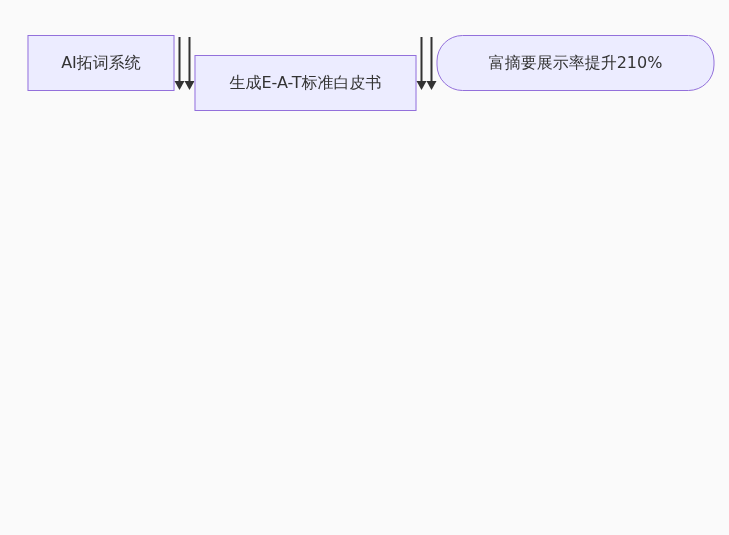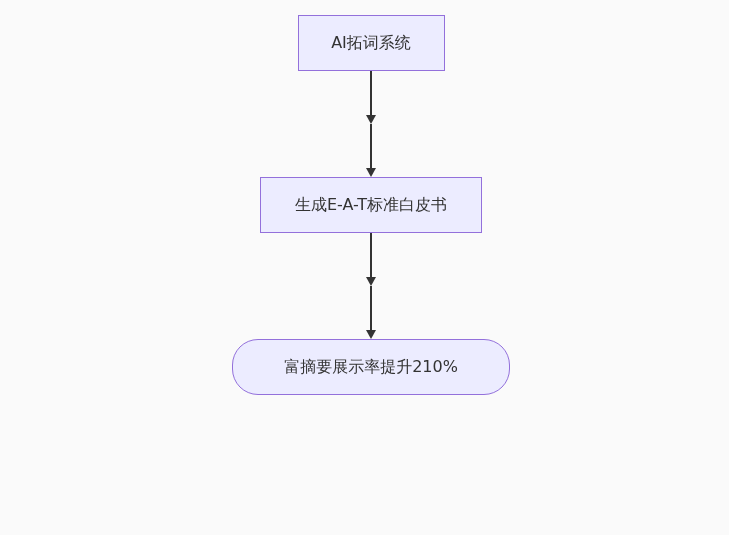--- a/index.html
+++ b/index.html
@@ -17,39 +17,39 @@
     position: relative;
     width: 729px;
     height: 535px;
   }
   .flow {
     position: absolute;
     left: 371px;
     top: 15px;
     transform: translateX(-50%);
     display: flex;
-    flex-direction: column;
+    flex-direction: row;
     align-items: center;
   }
   .node {
     box-sizing: border-box;
     height: 56px;
     background: #ECECFF;
     border: 1px solid #9370DB;
     display: flex;
     align-items: center;
     justify-content: center;
     color: #333333;
     font-size: 16px;
     line-height: 1;
     white-space: nowrap;
   }
   .n1 { width: 147px; }
   .n2 { width: 192px; }
-  .n3 { width: 222px; }
+  .n3 { width: 222px; margin-top: 40px; }
   .n4 { width: 213px; }
   .n5 { width: 278px; border-radius: 26px; }
   .edge {
     display: flex;
     flex-direction: column;
     align-items: center;
     height: 53px;
   }
   .edge .line {
     width: 2px;

